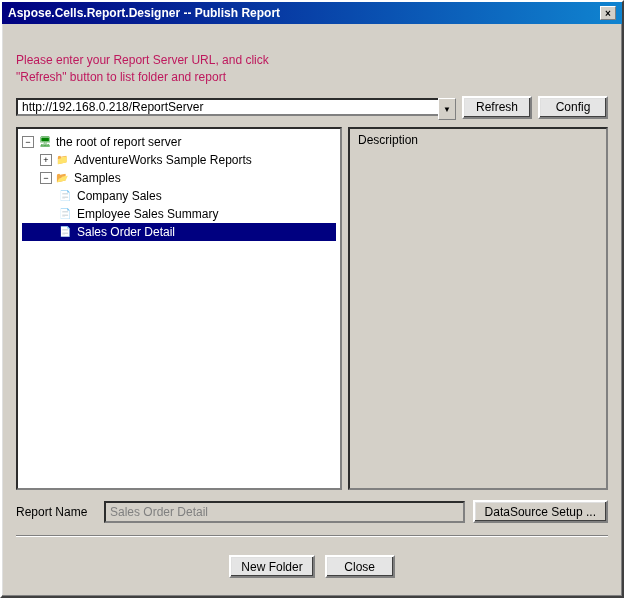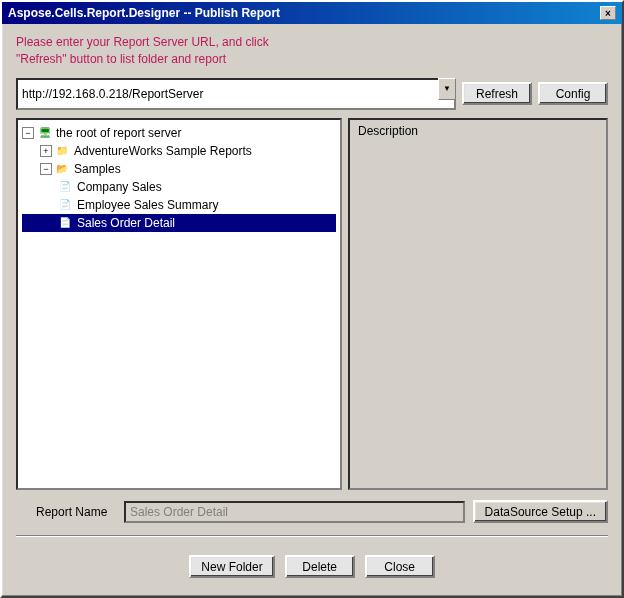--- a/index.html
+++ b/index.html
@@ -17,20 +17,21 @@
     .window {
       width: 624px;
       height: 598px;
       background: #d4d0c8;
       border: 2px solid #ffffff;
       border-right-color: #404040;
       border-bottom-color: #404040;
       box-shadow: inset -1px -1px 0 #808080, inset 1px 1px 0 #dfdfdf;
       display: flex;
       flex-direction: column;
+      gap: 18px;
     }
     .title-bar {
       background: linear-gradient(to right, #000080, #1084d0);
       color: white;
       padding: 3px 6px;
       display: flex;
       justify-content: space-between;
       align-items: center;
       height: 22px;
       flex-shrink: 0;
@@ -67,21 +68,21 @@
       color: #be185d;
     }
     .url-row {
       display: flex;
       gap: 6px;
       align-items: center;
       margin-top: 2px;
     }
     .url-input {
       flex: 1;
-      height: 32px;
+      height: 18px;
       background: white;
       border: 2px inset #808080;
       padding: 2px 4px;
       font-size: 12px;
       font-family: inherit;
     }
     .url-combo {
       flex: 1;
       position: relative;
       display: flex;
@@ -190,21 +191,20 @@
     }
     .root-icon {
       color: #008000;
       font-size: 13px;
     }
     .report-name-row {
       display: flex;
       align-items: center;
       gap: 8px;
       margin-top: 2px;
-      margin-left: 20px;
     }
     .report-name-label {
       font-size: 12px;
       width: 80px;
       flex-shrink: 0;
     }
     .report-name-input {
       flex: 1;
       height: 22px;
       background: #d4d0c8;
@@ -311,17 +311,16 @@
     <div class="report-name-row">
       <span class="report-name-label">Report Name</span>
       <input type="text" class="report-name-input" value="Sales Order Detail" style="">
       <button class="datasource-btn">DataSource Setup ...</button>
     </div>
 
     <div class="separator"></div>
 
     <div class="bottom-buttons">
       <button class="win-btn">New Folder</button>
-      <button class="win-btn">Delete</button>
       <button class="win-btn">Close</button>
     </div>
   </div>
 </div>
 
 </body></html>

